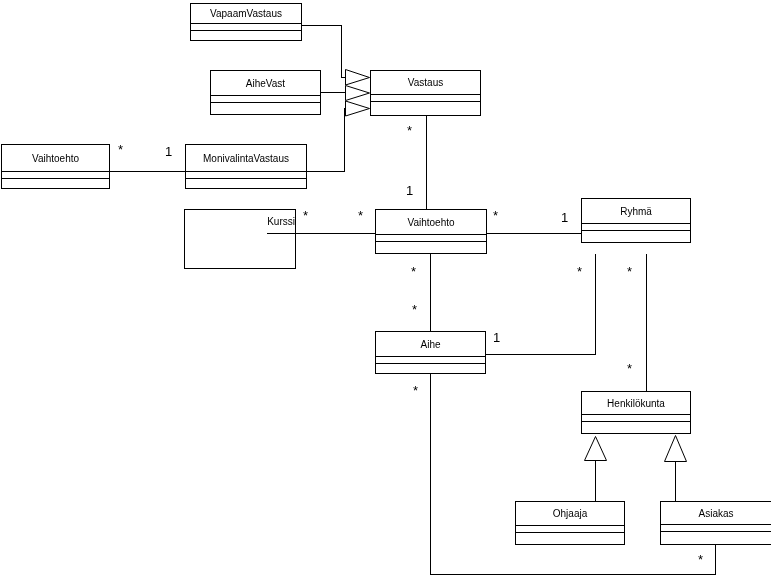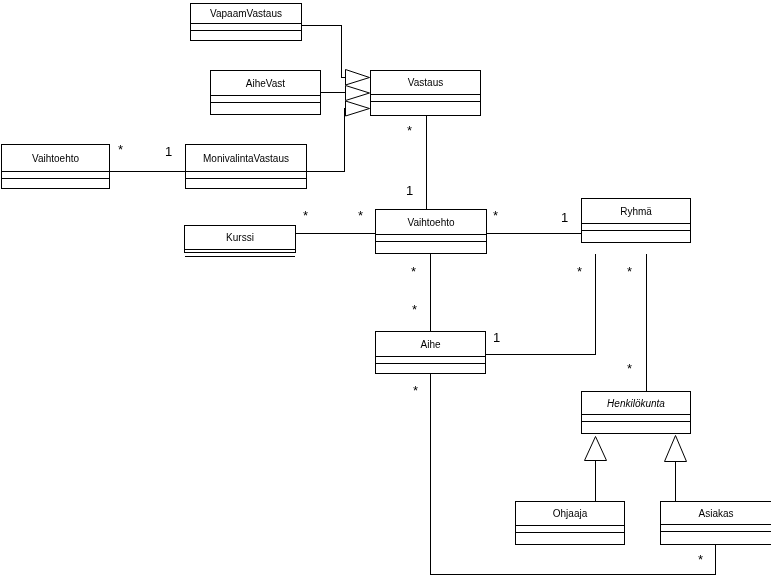--- a/index.html
+++ b/index.html
@@ -65,41 +65,41 @@
     <div class="uml-class" style="left: 1px; top: 144px; width: 109px; height: 45px;">
       <div class="name" style="height: 27px;">Vaihtoehto</div>
       <div class="attrs" style="height: 7px;"></div>
       <div class="methods"></div>
     </div>
     <div class="uml-class" style="left: 185px; top: 144px; width: 122px; height: 45px;">
       <div class="name" style="height: 27px;">MonivalintaVastaus</div>
       <div class="attrs" style="height: 7px;"></div>
       <div class="methods"></div>
     </div>
-    <div class="uml-class" style="left: 184px; top: 225px; width: 112px; height: 28px;">
+    <div class="uml-class" style="left: 184px; top: 209px; width: 112px; height: 60px; align-items: flex-end;">
       <div class="name" style="height: 24px;">Kurssi</div>
       <div class="attrs" style="height: 7px;"></div>
       <div class="methods"></div>
     </div>
     <div class="uml-class" style="left: 375px; top: 209px; width: 112px; height: 45px;">
       <div class="name" style="height: 25px;">Vaihtoehto</div>
       <div class="attrs" style="height: 7px;"></div>
       <div class="methods"></div>
     </div>
     <div class="uml-class" style="left: 581px; top: 198px; width: 110px; height: 45px;">
       <div class="name" style="height: 25px;">Ryhmä</div>
       <div class="attrs" style="height: 7px;"></div>
       <div class="methods"></div>
     </div>
     <div class="uml-class" style="left: 375px; top: 331px; width: 111px; height: 43px;">
       <div class="name" style="height: 25px;">Aihe</div>
       <div class="attrs" style="height: 7px;"></div>
       <div class="methods"></div>
     </div>
-    <div class="uml-class" style="left: 581px; top: 391px; width: 110px; height: 43px; font-style: italic;">
+    <div class="uml-class" style="left: 581px; top: 391px; width: 110px; height: 43px;">
       <div class="name" style="height: 23px;">Henkilökunta</div>
       <div class="attrs" style="height: 7px;"></div>
       <div class="methods"></div>
     </div>
     <div class="uml-class" style="left: 515px; top: 501px; width: 110px; height: 44px;">
       <div class="name" style="height: 24px;">Ohjaaja</div>
       <div class="attrs" style="height: 7px;"></div>
       <div class="methods"></div>
     </div>
     <div class="uml-class" style="left: 660px; top: 501px; width: 112px; height: 44px;">

